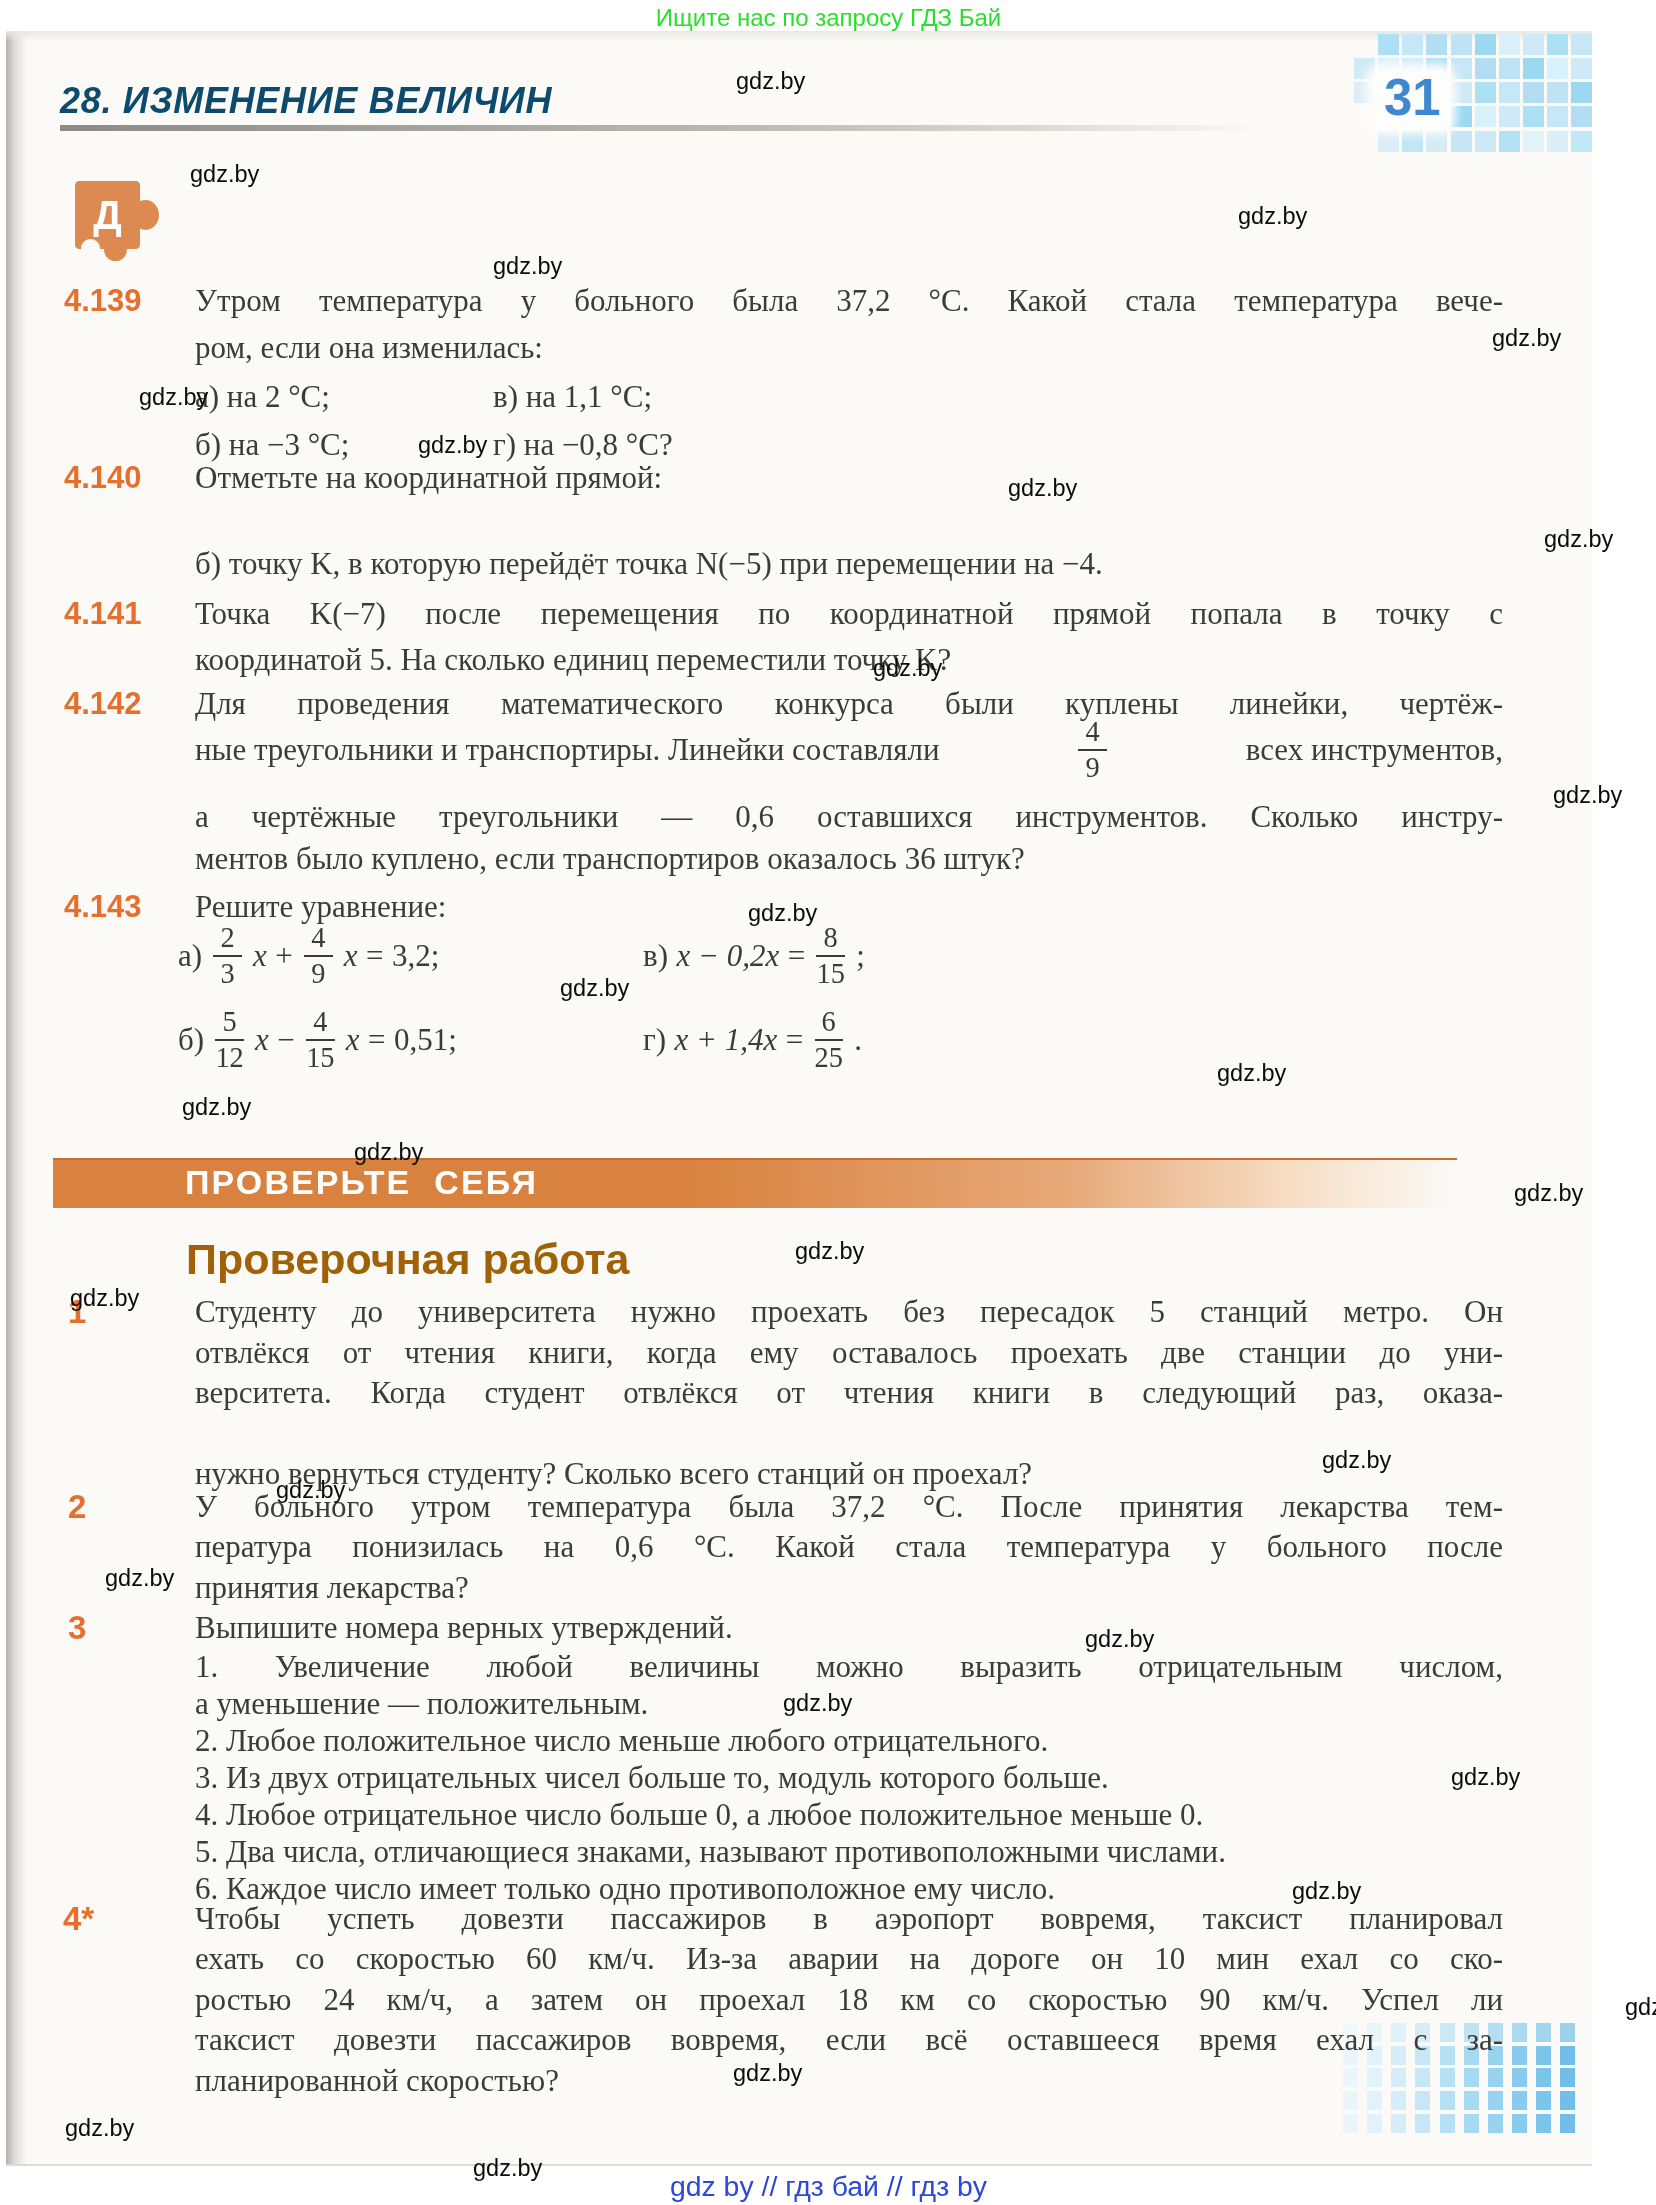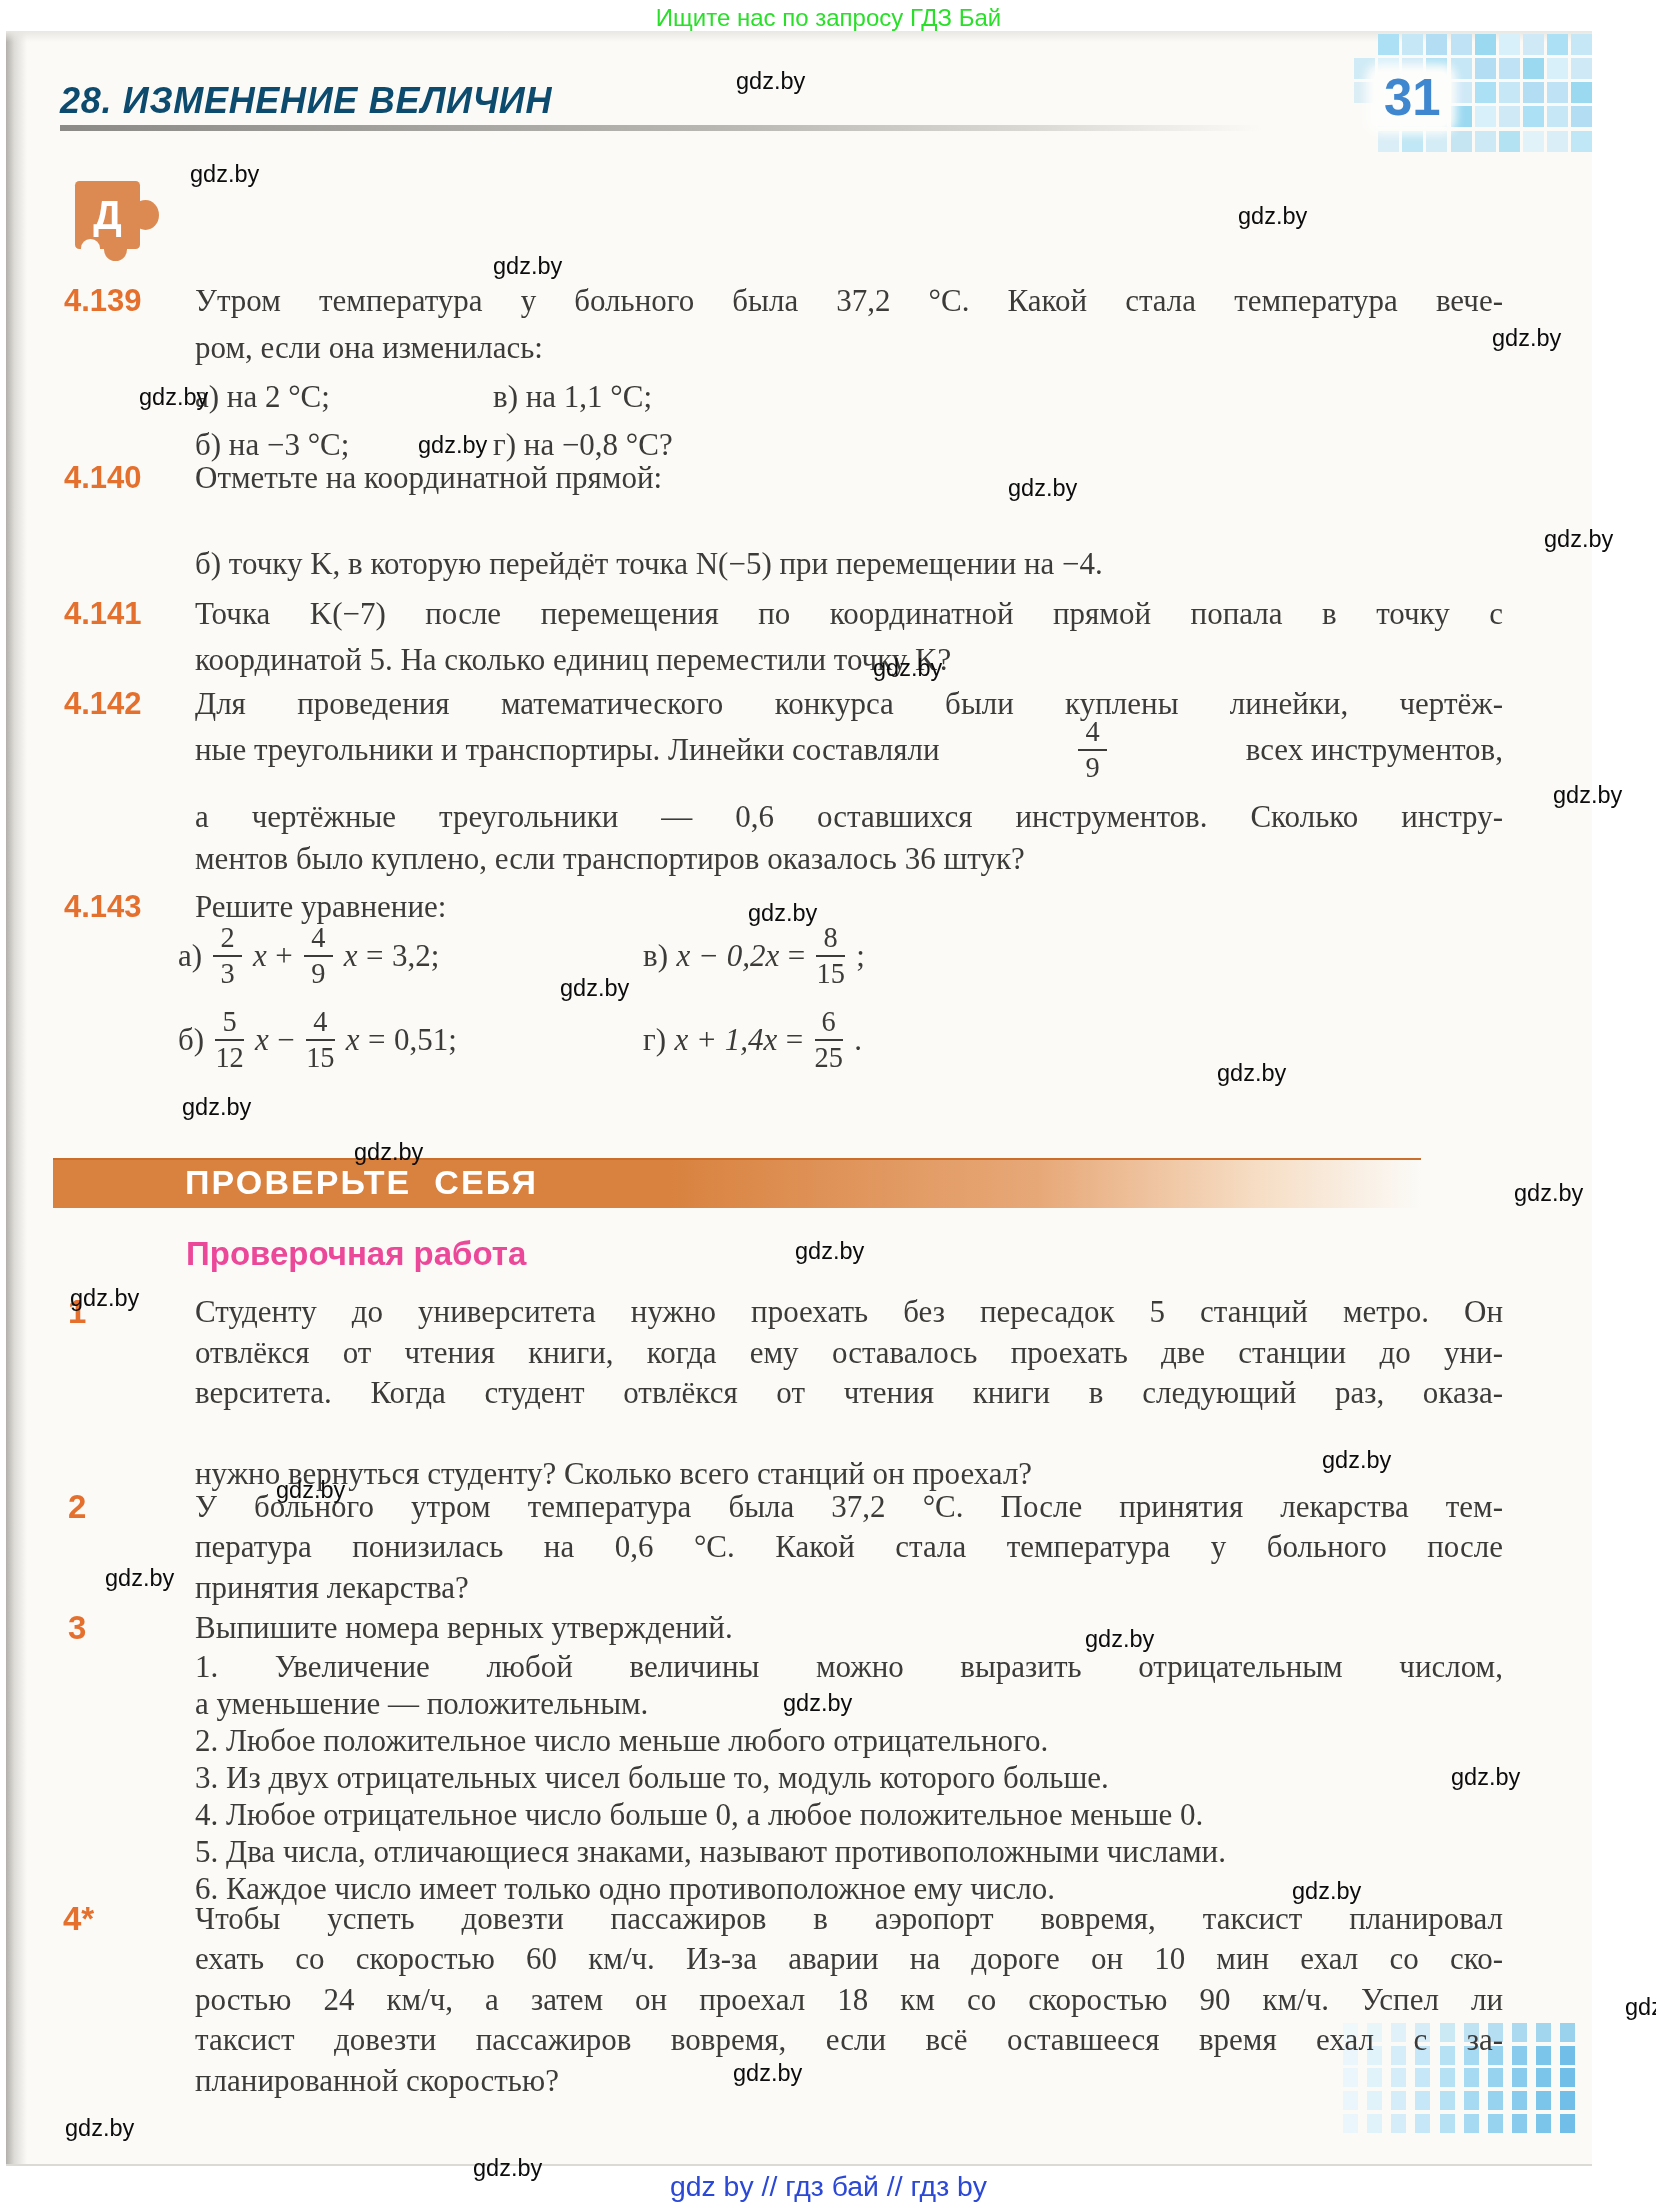--- a/index.html
+++ b/index.html
@@ -58,25 +58,25 @@
   .eq-label{font-style:normal;}
   .eq-var,.eq-expr{font-style:italic;}
   .frac{display:inline-flex;flex-direction:column;align-items:center;font-size:28.4px;line-height:31px;margin:0 2.8px;}
   .frac .fn{border-bottom:2.1px solid #3c3b39;padding:0 7.1px 1.4px;}
   .frac .fd{padding-top:1.4px;}
   .flexline{display:flex;align-items:center;justify-content:space-between;height:71px;}
 
   
   #banner{position:absolute;left:53px;top:1158px;width:1368px;height:48px;z-index:8;
         background:linear-gradient(to right,#d9813f,#d9823f 45%,#e7a878 72%,#f6ddc4 88%,rgba(246,221,196,0));
-        border-top:2.8px solid #cb6d2b;}
+        border-top:2.8px solid #cb6d2b;padding-left:36px;}
   #banner-text{position:absolute;left:132px;top:0;height:45px;line-height:45px;color:#ffffff;
         font-family:"Liberation Sans",sans-serif;font-weight:bold;font-size:34px;letter-spacing:2.1px;word-spacing:11.4px;}
   #subtitle{position:absolute;left:186px;top:1235px;font-family:"Liberation Sans",sans-serif;
-        font-weight:bold;font-size:33px;color:#ec4899;z-index:10;}
+        font-weight:bold;font-size:43px;color:#a16207;z-index:10;}
 
   
   .wm{position:absolute;font-family:"Liberation Sans",sans-serif;font-size:23.5px;color:#0c0c0c;
       white-space:nowrap;z-index:50;}
 </style>
 </head>
 <body>
 
 <div id="screen">
 

